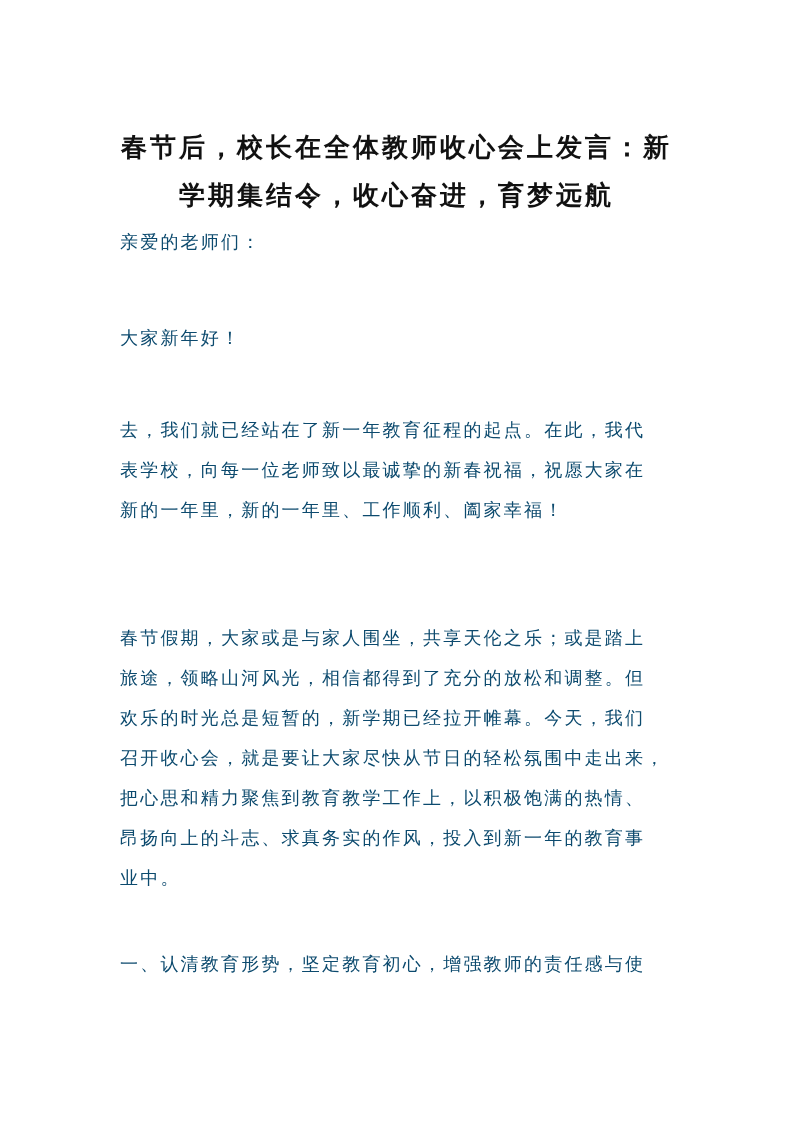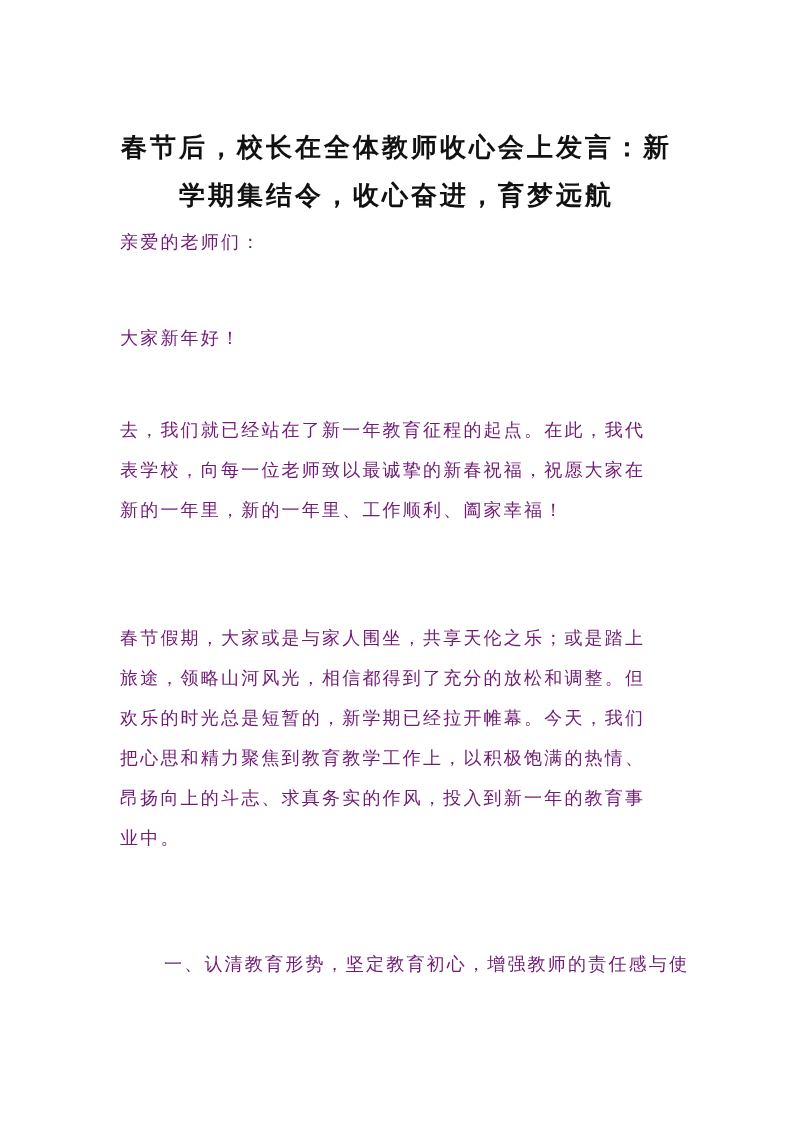--- a/index.html
+++ b/index.html
@@ -4,21 +4,21 @@
 <style>
   html, body { margin: 0; padding: 0; background: #ffffff; }
   body { width: 793px; height: 1122px; position: relative; overflow: hidden;
          font-family: "DejaVu Sans", "Liberation Sans", sans-serif; color: #1a1a1a; }
   .page { position: absolute; left: 0; top: 0; width: 792px; height: 1122px; }
   .title { position: absolute; left: 100px; width: 593px; text-align: center;
            font-size: 26px; font-weight: bold; letter-spacing: 3px; color: #111; }
   .t1 { top: 130px; }
   .t2 { top: 178px; }
   .para { position: absolute; left: 120px; width: 560px; font-size: 18px;
-          line-height: 40px; letter-spacing: 2.2px; text-align: justify; color: #701a75; }
+          line-height: 40px; letter-spacing: 2.2px; text-align: justify; color: #0c4a6e; }
   .line { display: block; white-space: nowrap; }
 </style>
 </head>
 <body>
 
 <div class="page">
   <div class="title t1">春节后，校长在全体教师收心会上发言：新</div>
   <div class="title t2">学期集结令，收心奋进，育梦远航</div>
 
   <div class="para" style="top:222px;">
@@ -32,21 +32,22 @@
   <div class="para" style="top:410px;">
     <span class="line">去，我们就已经站在了新一年教育征程的起点。在此，我代</span>
     <span class="line">表学校，向每一位老师致以最诚挚的新春祝福，祝愿大家在</span>
     <span class="line">新的一年里，新的一年里、工作顺利、阖家幸福！</span>
   </div>
 
   <div class="para" style="top:618px;">
     <span class="line">春节假期，大家或是与家人围坐，共享天伦之乐；或是踏上</span>
     <span class="line">旅途，领略山河风光，相信都得到了充分的放松和调整。但</span>
     <span class="line">欢乐的时光总是短暂的，新学期已经拉开帷幕。今天，我们</span>
+    <span class="line">召开收心会，就是要让大家尽快从节日的轻松氛围中走出来，</span>
     <span class="line">把心思和精力聚焦到教育教学工作上，以积极饱满的热情、</span>
     <span class="line">昂扬向上的斗志、求真务实的作风，投入到新一年的教育事</span>
     <span class="line">业中。</span>
   </div>
 
-  <div class="para" style="top:944px;margin-left:44px;">
+  <div class="para" style="top:944px;">
     <span class="line">一、认清教育形势，坚定教育初心，增强教师的责任感与使</span>
   </div>
 </div>
 
 </body></html>

